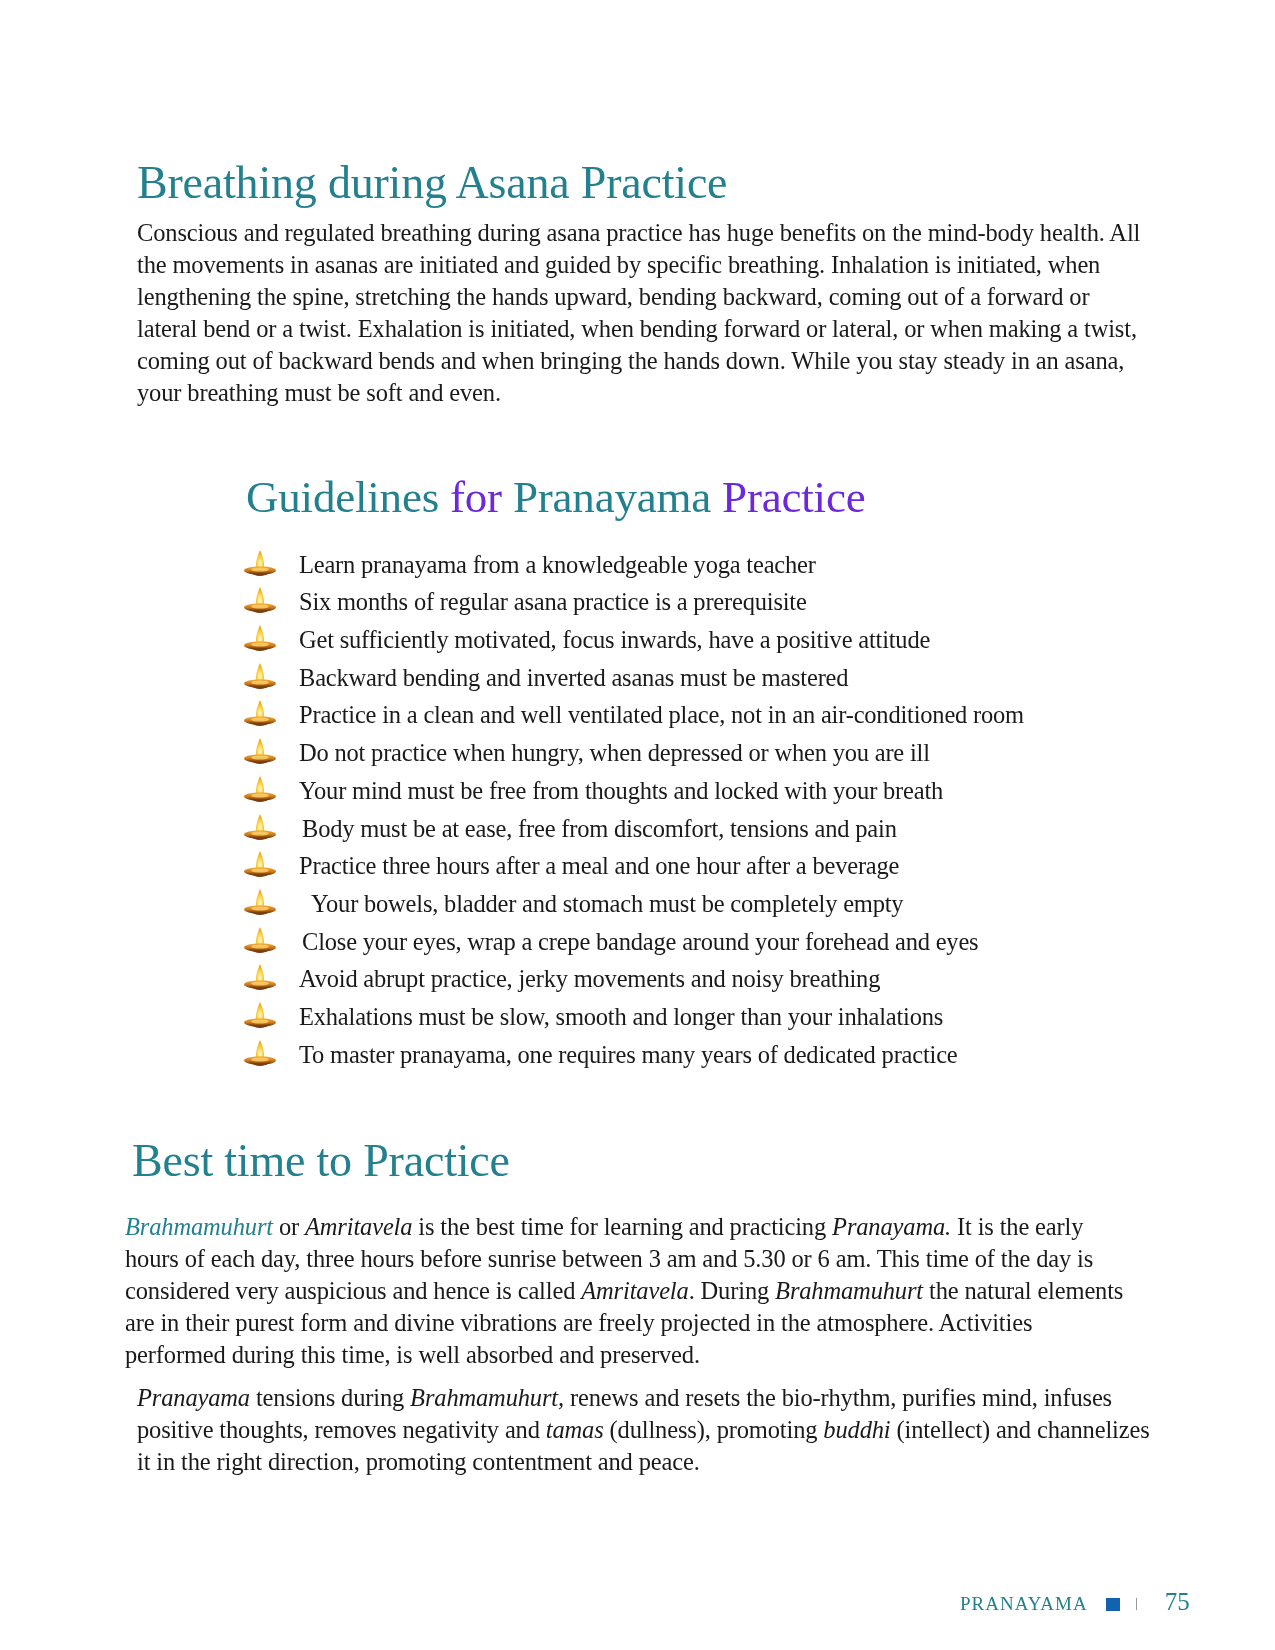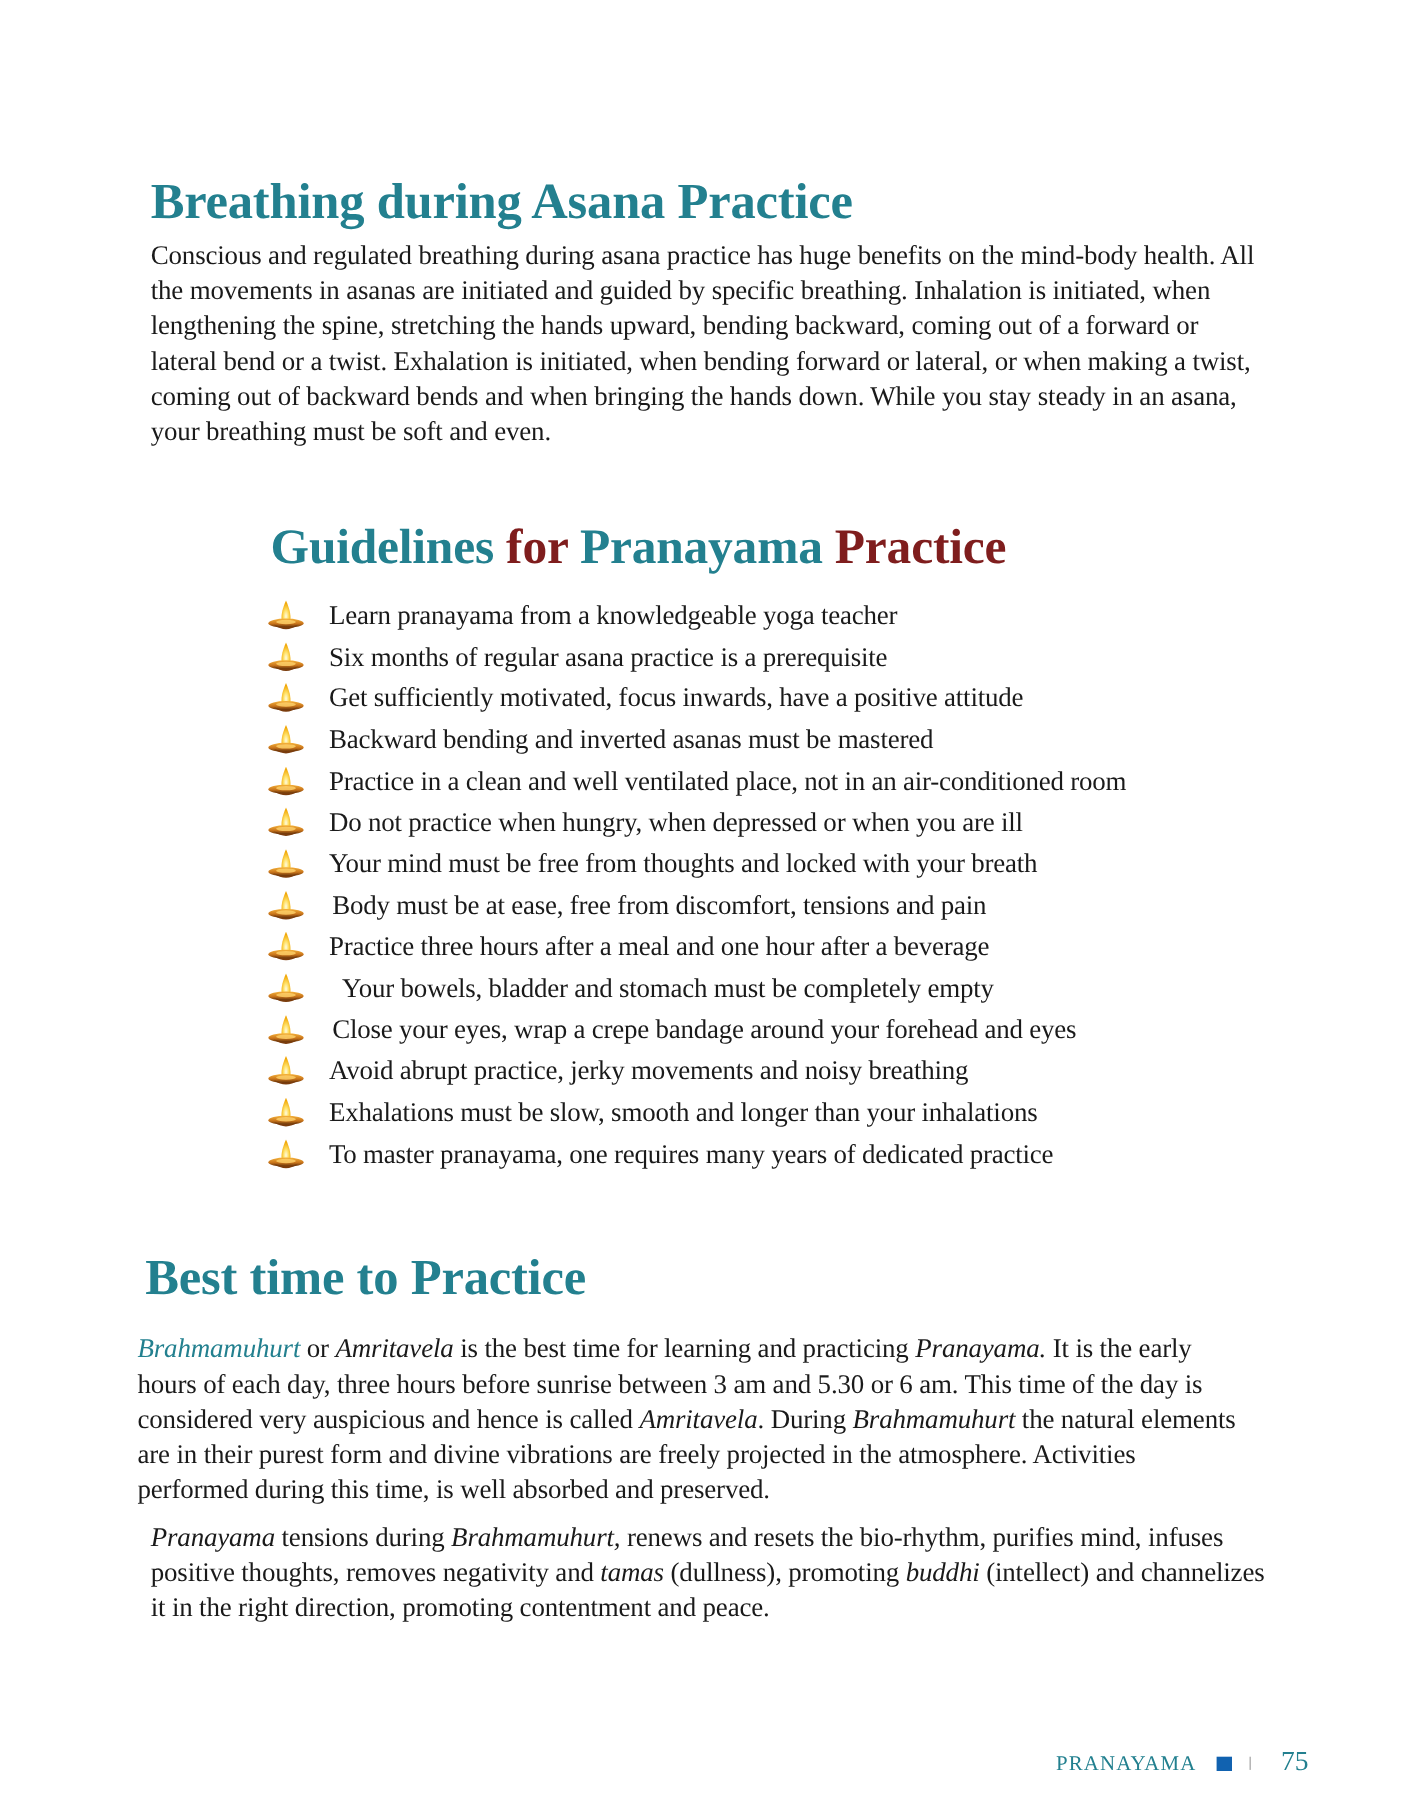--- a/index.html
+++ b/index.html
@@ -1,32 +1,32 @@
 <!DOCTYPE html>
 <html><head>
   <meta charset="utf-8">
   <style>
     html, body { margin: 0; padding: 0; background: #ffffff; }
     body { width: 1275px; height: 1650px; position: relative; overflow: hidden;
            font-family: "Liberation Serif", "DejaVu Serif", serif; color: #1a1a1a; }
     .teal { color: #23808f; }
     .abs { position: absolute; }
 
-    .h1 { font-size: 46px; line-height: 1; font-weight: bold; margin: 0; letter-spacing: -0.2px; }
+    .h1 { font-size: 46px; line-height: 1; font-weight: normal; margin: 0; letter-spacing: -0.2px; }
     .body-p { font-size: 24.5px; line-height: 32px; margin: 0; letter-spacing: -0.15px; }
     .body-p em { font-style: italic; }
 
     #sec1-title { left: 137px; top: 160px; }
     #sec1-para  { left: 137px; top: 217px; width: 1010px; }
 
     #sec2-title { left: 246px; top: 475px; font-size: 45px; }
-    #sec2-title .black { color: #7f1d1d; }
+    #sec2-title .black { color: #6d28d9; }
 
     #guidelines { left: 243px; top: 541px; list-style: none; margin: 0; padding: 0; }
-    #guidelines li { height: 37.7px; display: flex; align-items: center; }
+    #guidelines li { height: 37.7px; display: flex; align-items: flex-end; }
     #guidelines .diya { width: 34px; height: 30px; margin-right: 22px; flex: 0 0 auto; }
     #guidelines .txt { font-size: 24.5px; letter-spacing: -0.2px; white-space: nowrap; }
 
     #sec3-title { left: 132px; top: 1138px; }
     #sec3-p1 { left: 125px; top: 1211px; width: 1010px; }
     #sec3-p2 { left: 137px; top: 1382px; width: 1030px; }
 
     #footer { left: 960px; top: 1588px; display: flex; align-items: baseline; }
     #footer .sect { font-size: 19px; letter-spacing: 1px; color: #23808f; }
     #footer .sq { width: 14px; height: 13px; background: #1162b0; display: inline-block;

